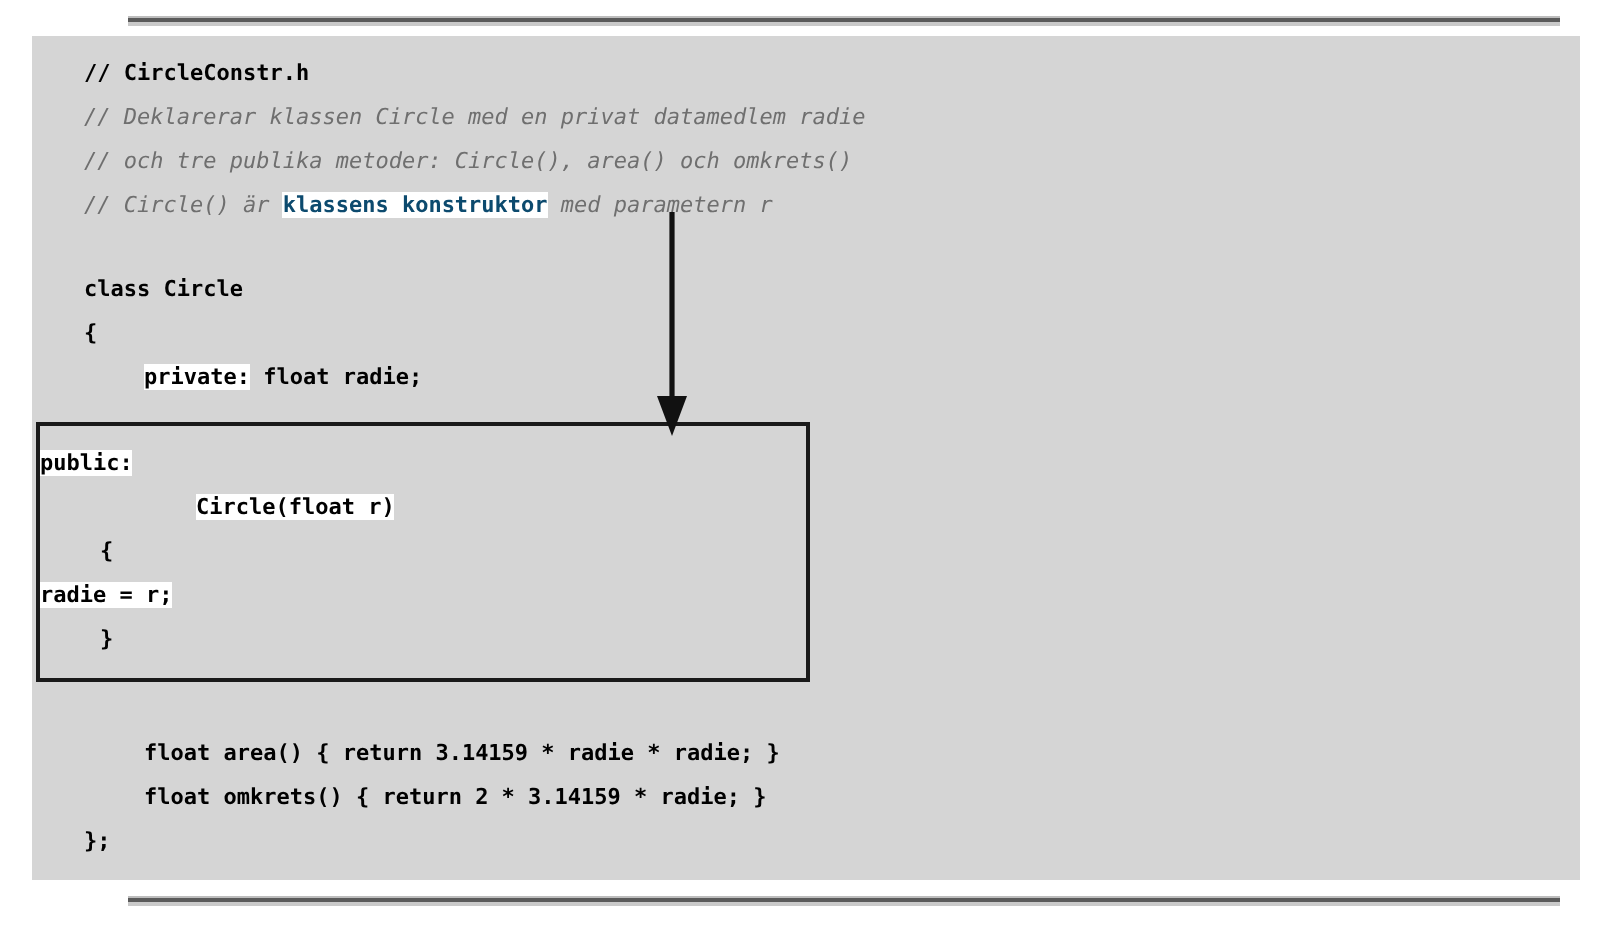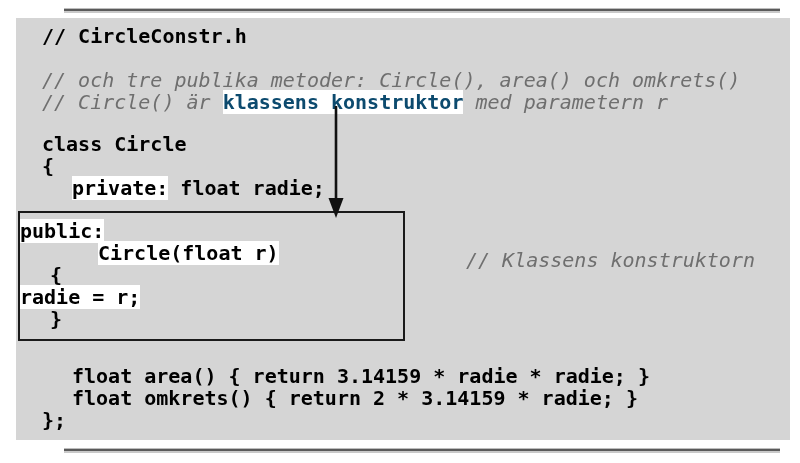--- a/index.html
+++ b/index.html
@@ -38,21 +38,21 @@
     height: 422px;
     background: #d5d5d5;
     box-sizing: border-box;
   }
 
   
   .line {
     position: absolute;
     left: 0;
     white-space: pre;
-    font-size: 20px;
+    font-size: 11px;
     line-height: 21px;
     letter-spacing: 0px;
   }
   .code {
     font-weight: bold;
     color: #000000;
   }
   .comment {
     font-style: italic;
     color: #6f6f6f;
@@ -112,33 +112,33 @@
 </style>
 </head>
 <body>
 
 <div class="rule rule-top"></div>
 
 <div class="code-panel">
 
   <div class="line l1 code">// CircleConstr.h</div>
 
+  <div class="line l2 comment">// Deklarerar klassen Circle med en privat datamedlem radie</div>
 
   <div class="line l3 comment">// och tre publika metoder: Circle(), area() och omkrets()</div>
 
   <div class="line l4"><span class="comment">// Circle() är </span><span class="comment-bold hl">klassens konstruktor</span><span class="comment"> med parametern r</span></div>
 
   <div class="line l5 code">class Circle</div>
 
   <div class="line l6 code">{</div>
 
   <div class="line l7" style="padding-left:30px;"><span class="code hl">private:</span><span class="code"> float radie;</span></div>
 
 
-  <div class="line c8 comment">// Klassens konstruktorn</div>
 
   <div class="box">
     <div class="line b1"><span class="code hl">public:</span></div>
 
     <div class="line b2" style="padding-left:30px;margin-left:48px;"><span class="code hl">Circle(float r)</span></div>
 
     <div class="line b3 code" style="padding-left:30px;">{</div>
 
     <div class="line b4" style=""><span class="code hl">radie = r;</span></div>
 

